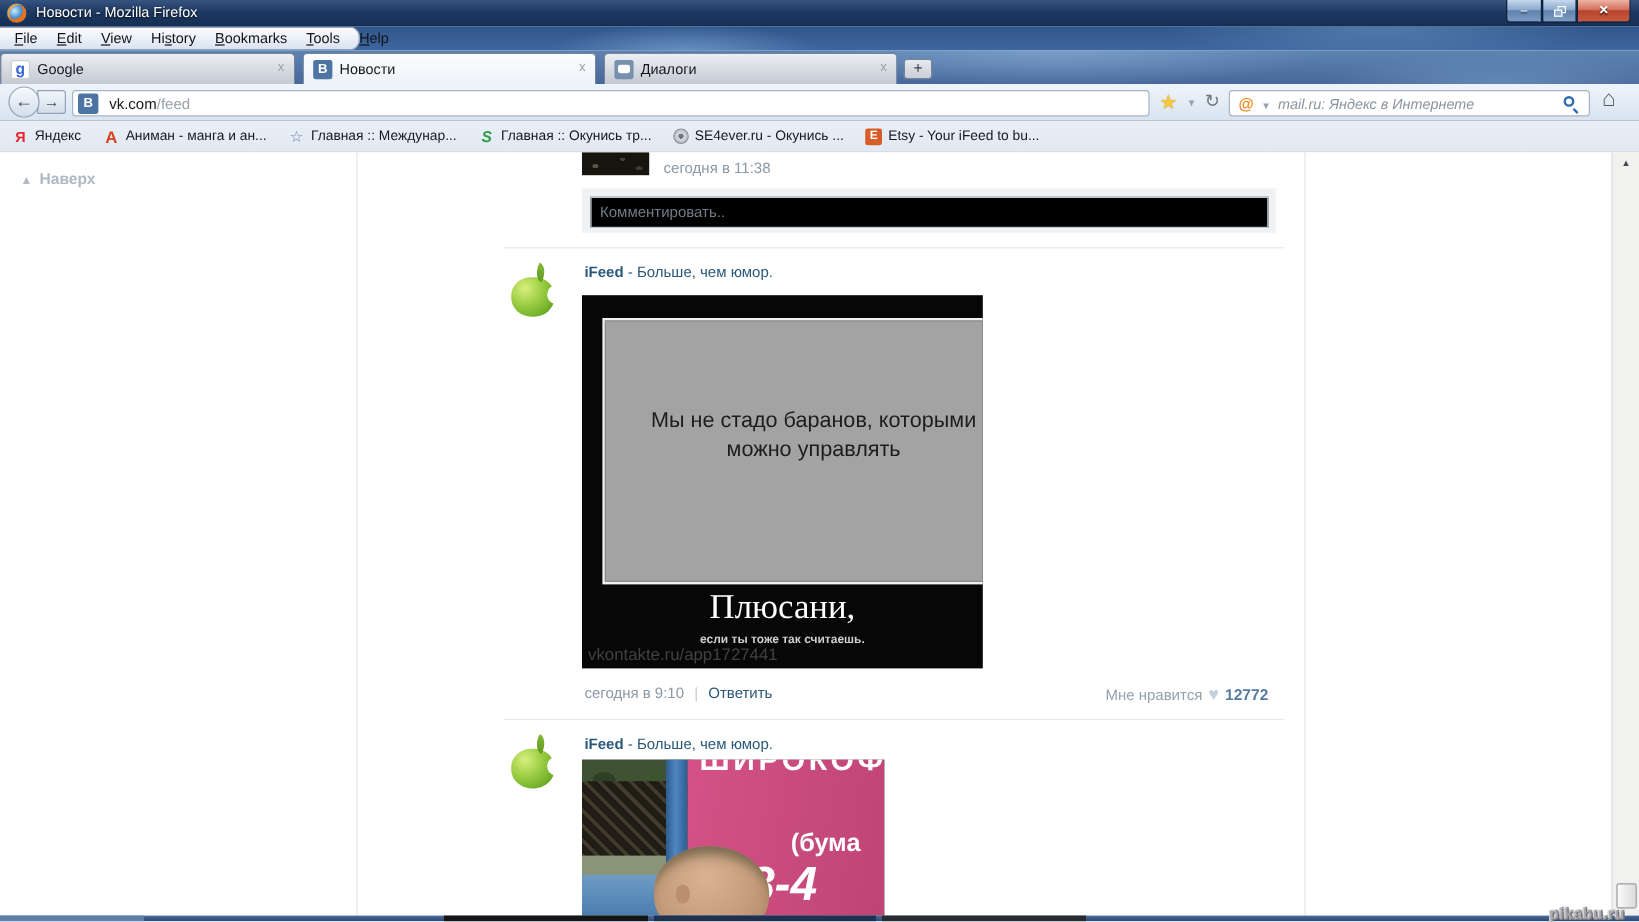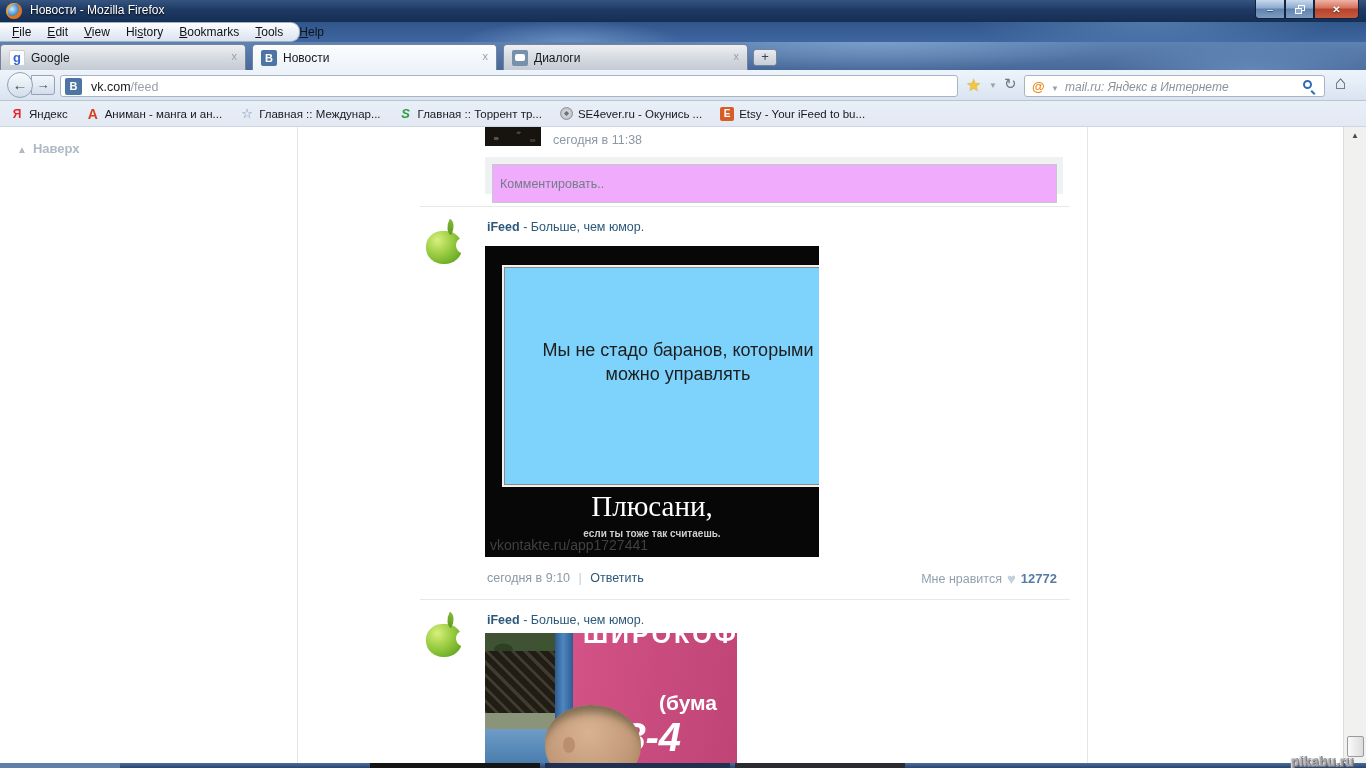--- a/index.html
+++ b/index.html
@@ -116,22 +116,22 @@
   #backtotop .tri { font-size:10px; margin-right:6px; }
 
   .prev-thumb { left:485px; top:0; width:56px; height:19px; background:
       radial-gradient(6px 4px at 20% 60%, #5a5044 0 40%, transparent 45%),
       radial-gradient(5px 3px at 60% 30%, #4a4238 0 40%, transparent 45%),
       radial-gradient(7px 4px at 85% 70%, #3e372e 0 40%, transparent 45%),
       #17140f; }
   .prev-time { left:553px; top:6px; font-size:12.5px; color:#8b98a5; }
 
   .comment-wrap { left:485px; top:30px; width:578px; height:37px; background:#f0f1f3; }
-  .comment-input { position:absolute; left:7px; top:7px; width:565px; height:39px;
-    border:1px solid #c3c9d1; background:#f0abfc; font-size:12.5px; color:#55606b;
+  .comment-input { position:absolute; left:7px; top:7px; width:565px; height:26px;
+    border:1px solid #c3c9d1; background:#000000; font-size:12.5px; color:#55606b;
     padding:3px 7px; font-family:"Liberation Sans", sans-serif; border-radius:0; outline:none; }
   .comment-input::placeholder { color:#717d88; opacity:1; }
 
   .hdivider { position:absolute; left:420px; width:650px; height:1px; background:#e7e8ea; }
   .d1 { top:79px; } .d2 { top:472px; }
 
   .avatar { position:absolute; left:420px; width:50px; height:50px; overflow:hidden; }
   .av1 { top:91px; } .av2 { top:484px; }
   .apple-body { position:absolute; left:6px; top:13px; width:36px; height:33px;
     border-radius:46% 46% 48% 48%;
@@ -142,21 +142,21 @@
     background:linear-gradient(#86b83a,#5c9a20); border-radius:0 100% 0 100%;
     transform:rotate(28deg); }
 
   .post-title { position:absolute; left:487px; font-size:12.5px; color:#2b587a; }
   .pt1 { top:93px; } .pt2 { top:486px; }
   .post-author { font-weight:bold; }
 
   
   .demotivator { left:485px; top:119px; width:334px; height:311px; background:#070707; overflow:hidden; }
   .demo-frame { position:absolute; left:19px; top:21px; width:348px; height:218px;
-    background:#7dd3fc; border:1px solid #8a8a8a; box-shadow:0 0 0 2px #f0f0f0; }
+    background:#a3a3a3; border:1px solid #8a8a8a; box-shadow:0 0 0 2px #f0f0f0; }
   .demo-text { position:absolute; left:0; top:70px; width:100%; padding:0 8px;
     text-align:center; font-size:18px; line-height:1.35; color:#1d1d1d; }
   .demo-caption { position:absolute; left:0; top:244px; width:100%; text-align:center;
     font-family:"Liberation Serif", serif; font-size:29px; color:#fff; }
   .demo-subcaption { position:absolute; left:0; top:282px; width:100%; text-align:center;
     font-size:10px; font-weight:bold; color:#cfcfcf; }
   .demo-watermark { position:absolute; left:5px; bottom:4px; font-size:14px; color:#414141; }
 
   .post-footer { left:487px; top:444px; width:570px; height:18px; font-size:12.5px; }
   .pf-time { color:#8b98a5; }
@@ -301,21 +301,21 @@
     <span class="bm">
       <span class="bm-glyph g-animan">А</span>
       <span class="bm-label">Аниман - манга и ан...</span>
     </span>
     <span class="bm">
       <span class="bm-glyph g-star">☆</span>
       <span class="bm-label">Главная :: Междунар...</span>
     </span>
     <span class="bm">
       <span class="bm-glyph g-s">S</span>
-      <span class="bm-label">Главная :: Торрент тр...</span>
+      <span class="bm-label">Главная :: Окунись тр...</span>
     </span>
     <span class="bm">
       <span class="g-disc"></span>
       <span class="bm-label">SE4ever.ru - Окунись ...</span>
     </span>
     <span class="bm">
       <span class="bm-glyph g-etsy">E</span>
       <span class="bm-label">Etsy - Your iFeed to bu...</span>
     </span>
   </div>

